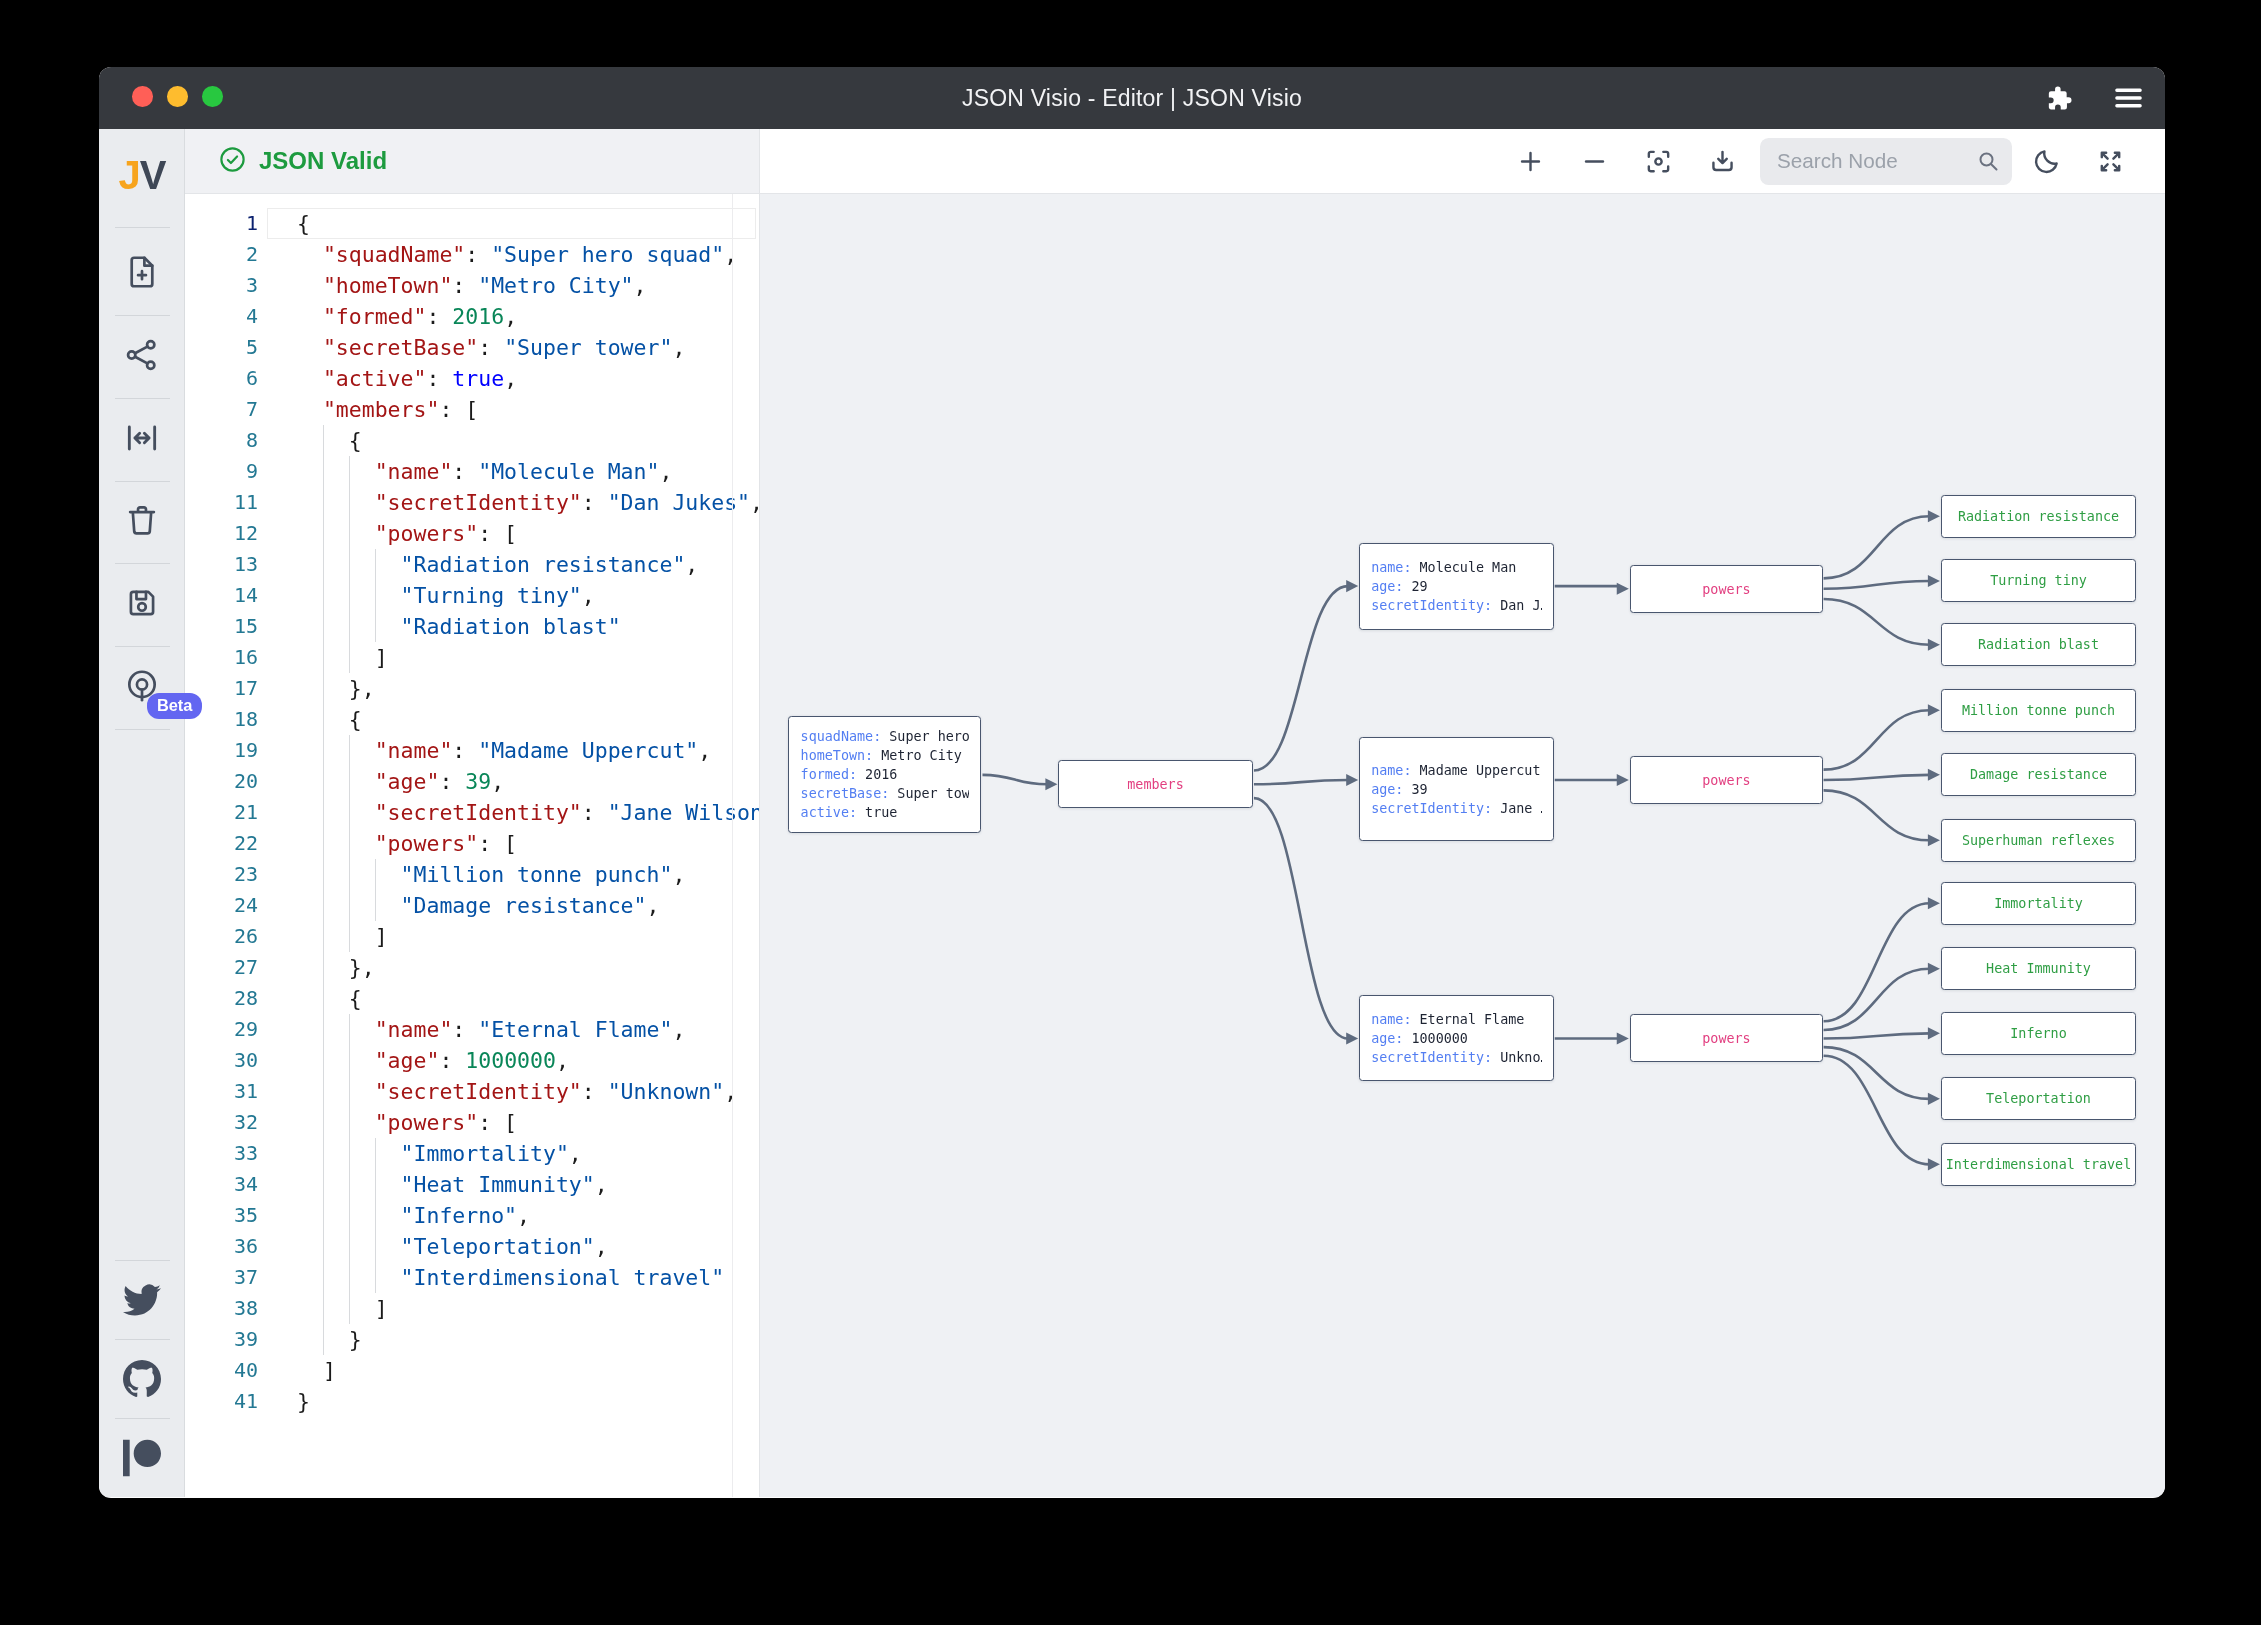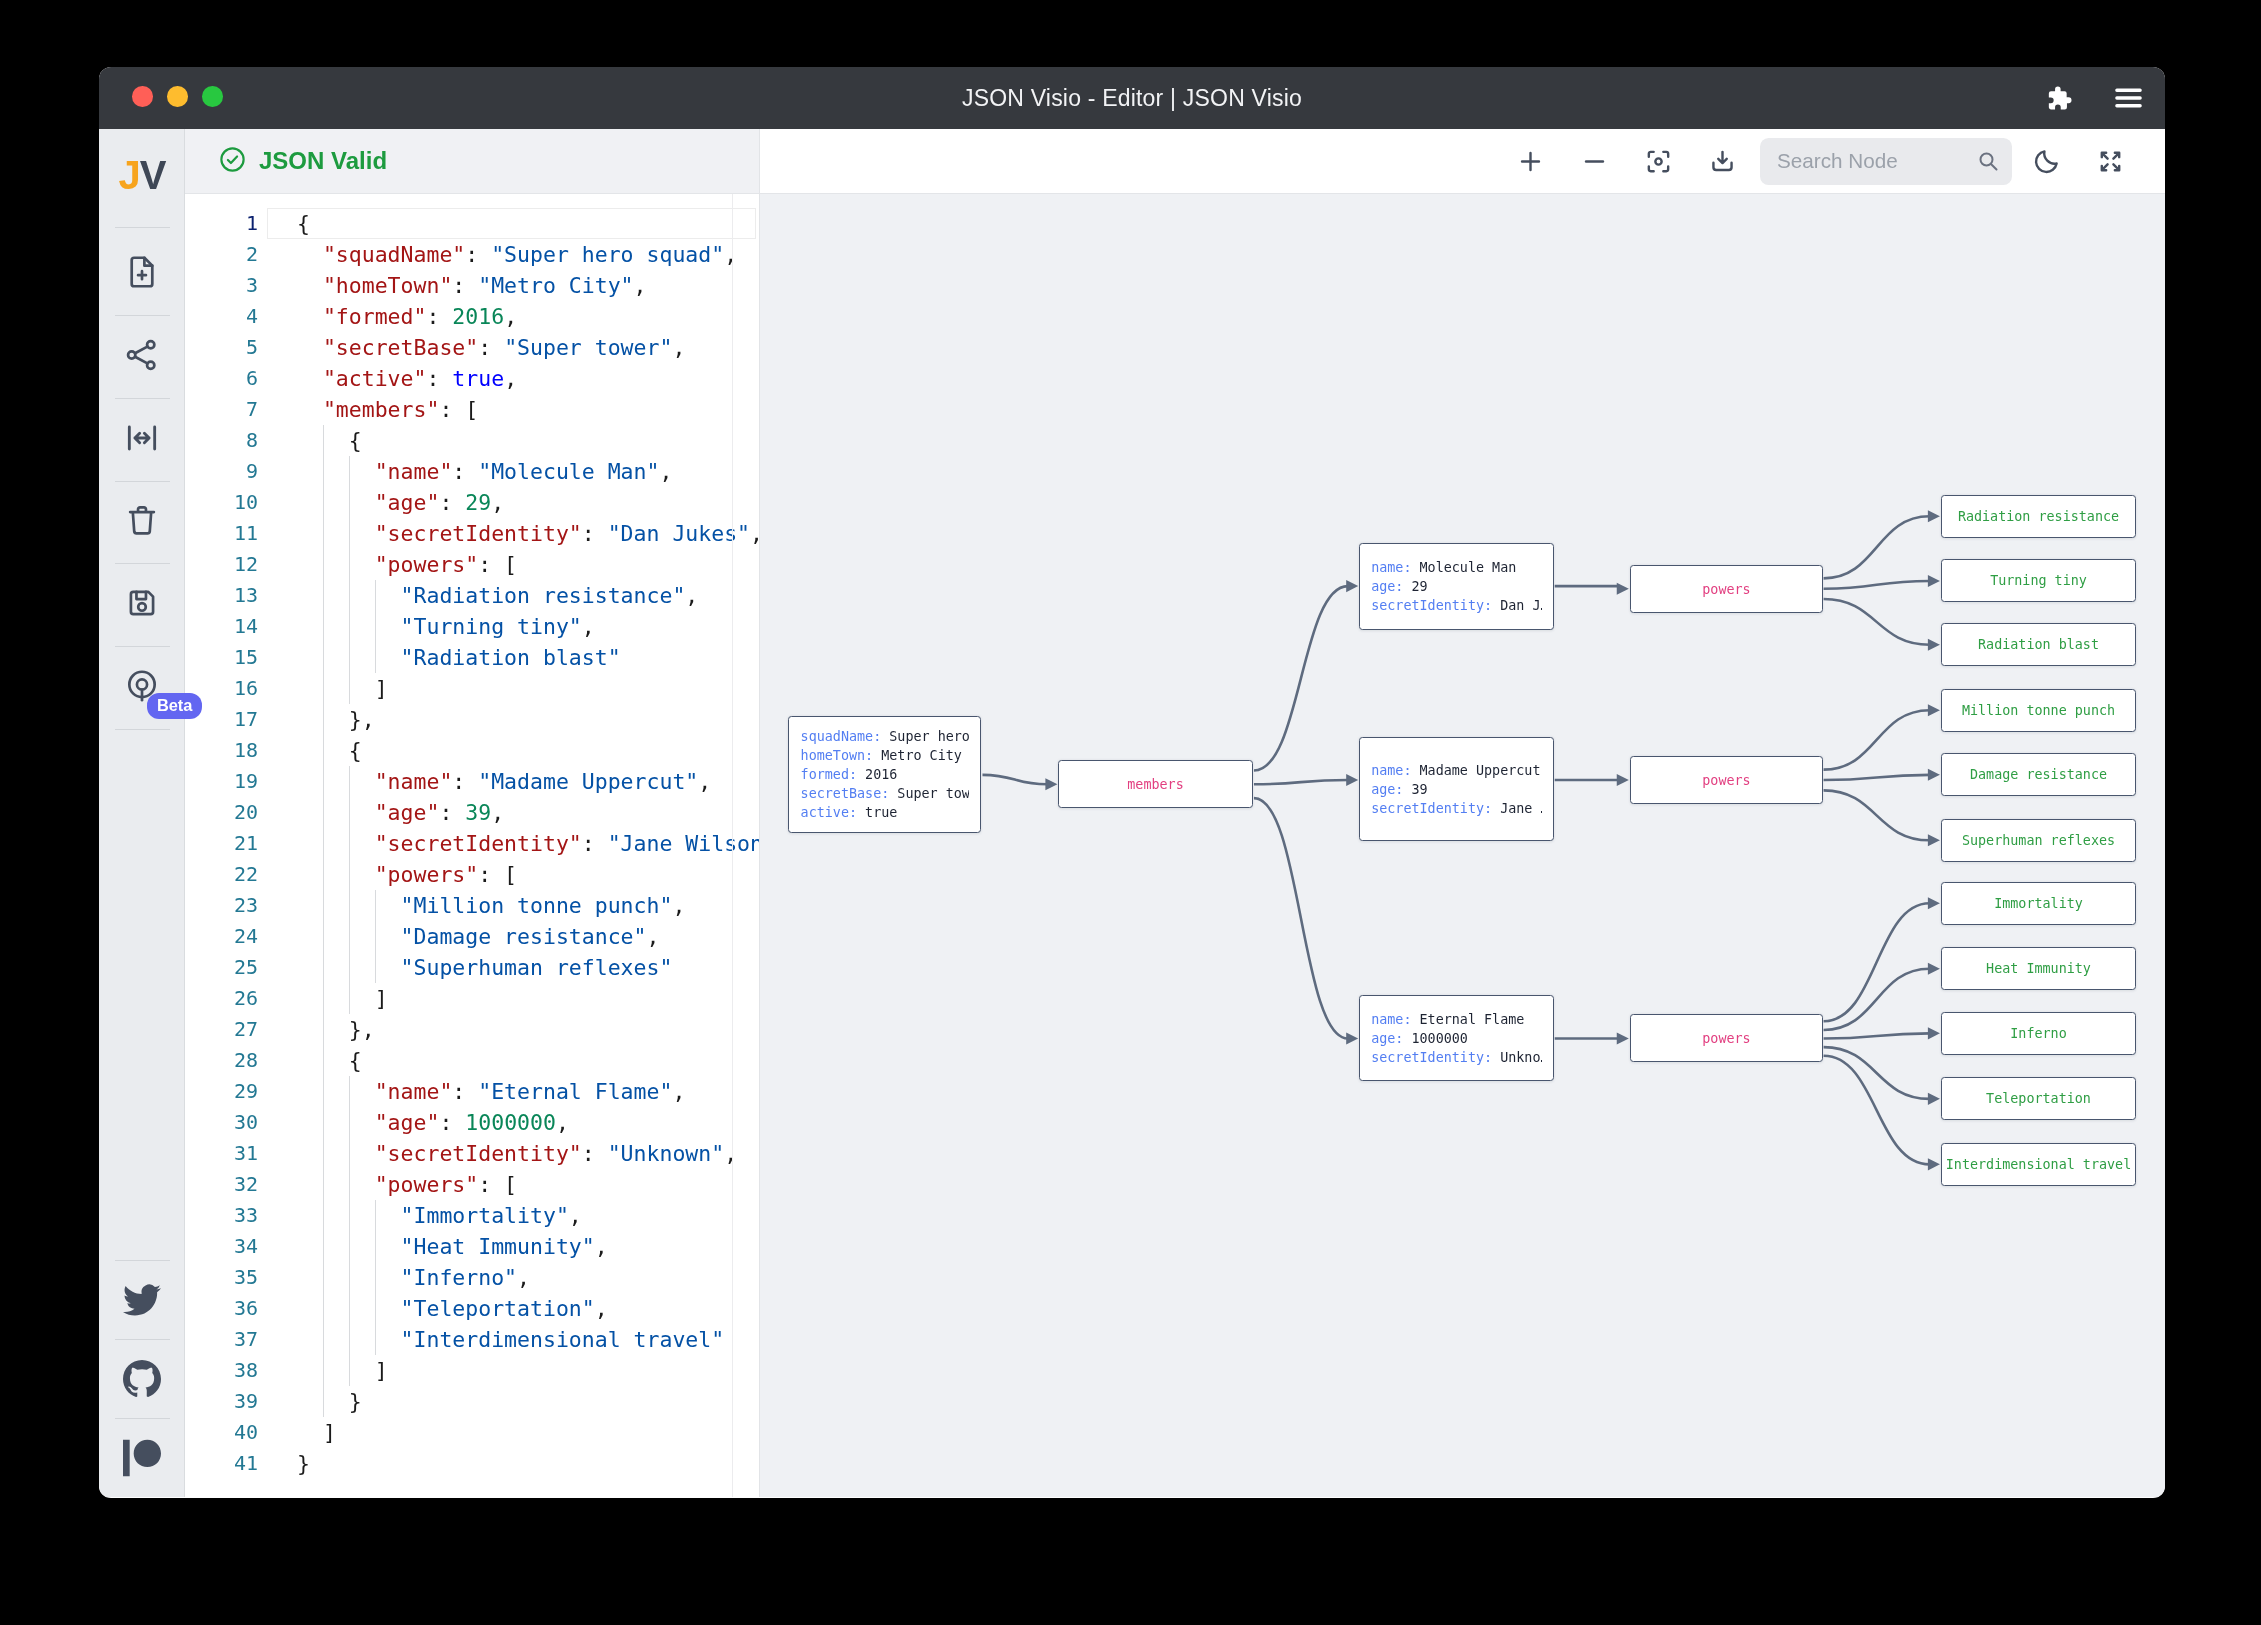--- a/index.html
+++ b/index.html
@@ -224,26 +224,20 @@
               <div class="guide" style="left: 138px;"></div>
               <span class="code"><span class="tk-p">    {</span></span>
             </div>
             <div class="line">
               <span class="ln">9</span>
               <div class="guide" style="left: 138px;"></div>
               <div class="guide" style="left: 164px;"></div>
               <span class="code"><span class="tk-p">      </span><span class="tk-k">"name"</span><span class="tk-p">: </span><span class="tk-s">"Molecule Man"</span><span class="tk-p">,</span></span>
             </div>
             <div class="line">
-              <span class="ln">10</span>
-              <div class="guide" style="left: 138px;"></div>
-              <div class="guide" style="left: 164px;"></div>
-              <span class="code"><span class="tk-p">      </span><span class="tk-k">"age"</span><span class="tk-p">: </span><span class="tk-n">29</span><span class="tk-p">,</span></span>
-            </div>
-            <div class="line">
               <span class="ln">11</span>
               <div class="guide" style="left: 138px;"></div>
               <div class="guide" style="left: 164px;"></div>
               <span class="code"><span class="tk-p">      </span><span class="tk-k">"secretIdentity"</span><span class="tk-p">: </span><span class="tk-s">"Dan Jukes"</span><span class="tk-p">,</span></span>
             </div>
             <div class="line">
               <span class="ln">12</span>
               <div class="guide" style="left: 138px;"></div>
               <div class="guide" style="left: 164px;"></div>
               <span class="code"><span class="tk-p">      </span><span class="tk-k">"powers"</span><span class="tk-p">: [</span></span>
@@ -315,27 +309,20 @@
               <div class="guide" style="left: 164px;"></div>
               <div class="guide" style="left: 190px;"></div>
               <span class="code"><span class="tk-p">        </span><span class="tk-s">"Million tonne punch"</span><span class="tk-p">,</span></span>
             </div>
             <div class="line">
               <span class="ln">24</span>
               <div class="guide" style="left: 138px;"></div>
               <div class="guide" style="left: 164px;"></div>
               <div class="guide" style="left: 190px;"></div>
               <span class="code"><span class="tk-p">        </span><span class="tk-s">"Damage resistance"</span><span class="tk-p">,</span></span>
-            </div>
-            <div class="line">
-              <span class="ln">25</span>
-              <div class="guide" style="left: 138px;"></div>
-              <div class="guide" style="left: 164px;"></div>
-              <div class="guide" style="left: 190px;"></div>
-              <span class="code"><span class="tk-p">        </span><span class="tk-s">"Superhuman reflexes"</span></span>
             </div>
             <div class="line">
               <span class="ln">26</span>
               <div class="guide" style="left: 138px;"></div>
               <div class="guide" style="left: 164px;"></div>
               <span class="code"><span class="tk-p">      ]</span></span>
             </div>
             <div class="line">
               <span class="ln">27</span>
               <div class="guide" style="left: 138px;"></div>

